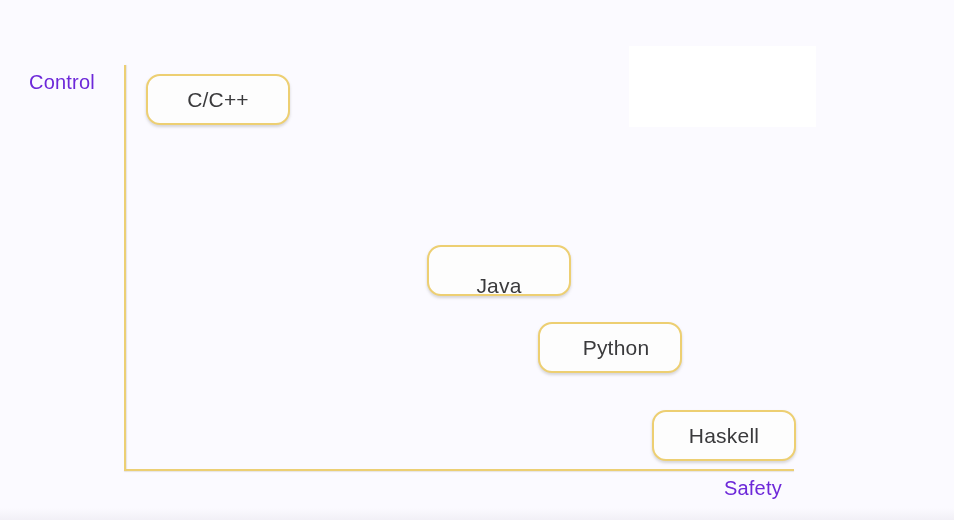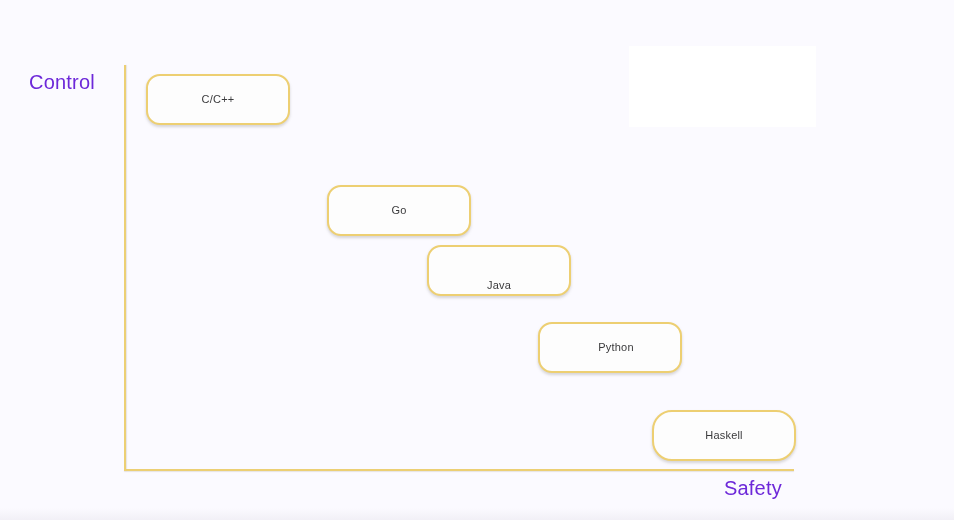--- a/index.html
+++ b/index.html
@@ -81,53 +81,50 @@
     border: 2px solid #edcf72;
     border-radius: 14px;
     background: #fdfdfd;
     box-shadow: 0 2px 3px rgba(120,115,110,0.28);
     display: flex;
     align-items: center;
     justify-content: center;
   }
   .pill-label {
     color: #3a3a3c;
-    font-size: 11px;
+    font-size: 21px;
     line-height: 17px;
     letter-spacing: 0.2px;
     white-space: nowrap;
   }
 
   .pill.p0 { left: 146px; top: 74px;  }
   .pill.p1 { left: 327px; top: 185px; }
   .pill.p2 { left: 427px; top: 245px; align-items: flex-end; }
   .pill.p3 { left: 538px; top: 322px; padding-left: 12px; }
-  .pill.p4 { left: 652px; top: 410px; border-radius: 20px; }
+  .pill.p4 { left: 652px; top: 410px; }
 </style>
 </head>
 <body>
 
 <div id="canvas">
 
   <div class="white-panel"></div>
 
   <div class="axis-y"></div>
   <div class="axis-x"></div>
 
   <div class="axis-label control">Control</div>
 
   <div class="axis-label safety">Safety</div>
 
   <div class="pill p0">
     <span class="pill-label">C/C++</span>
   </div>
 
-  <div class="pill p1">
-    <span class="pill-label">Go</span>
-  </div>
 
   <div class="pill p2">
     <span class="pill-label">Java</span>
   </div>
 
   <div class="pill p3">
     <span class="pill-label">Python</span>
   </div>
 
   <div class="pill p4">

